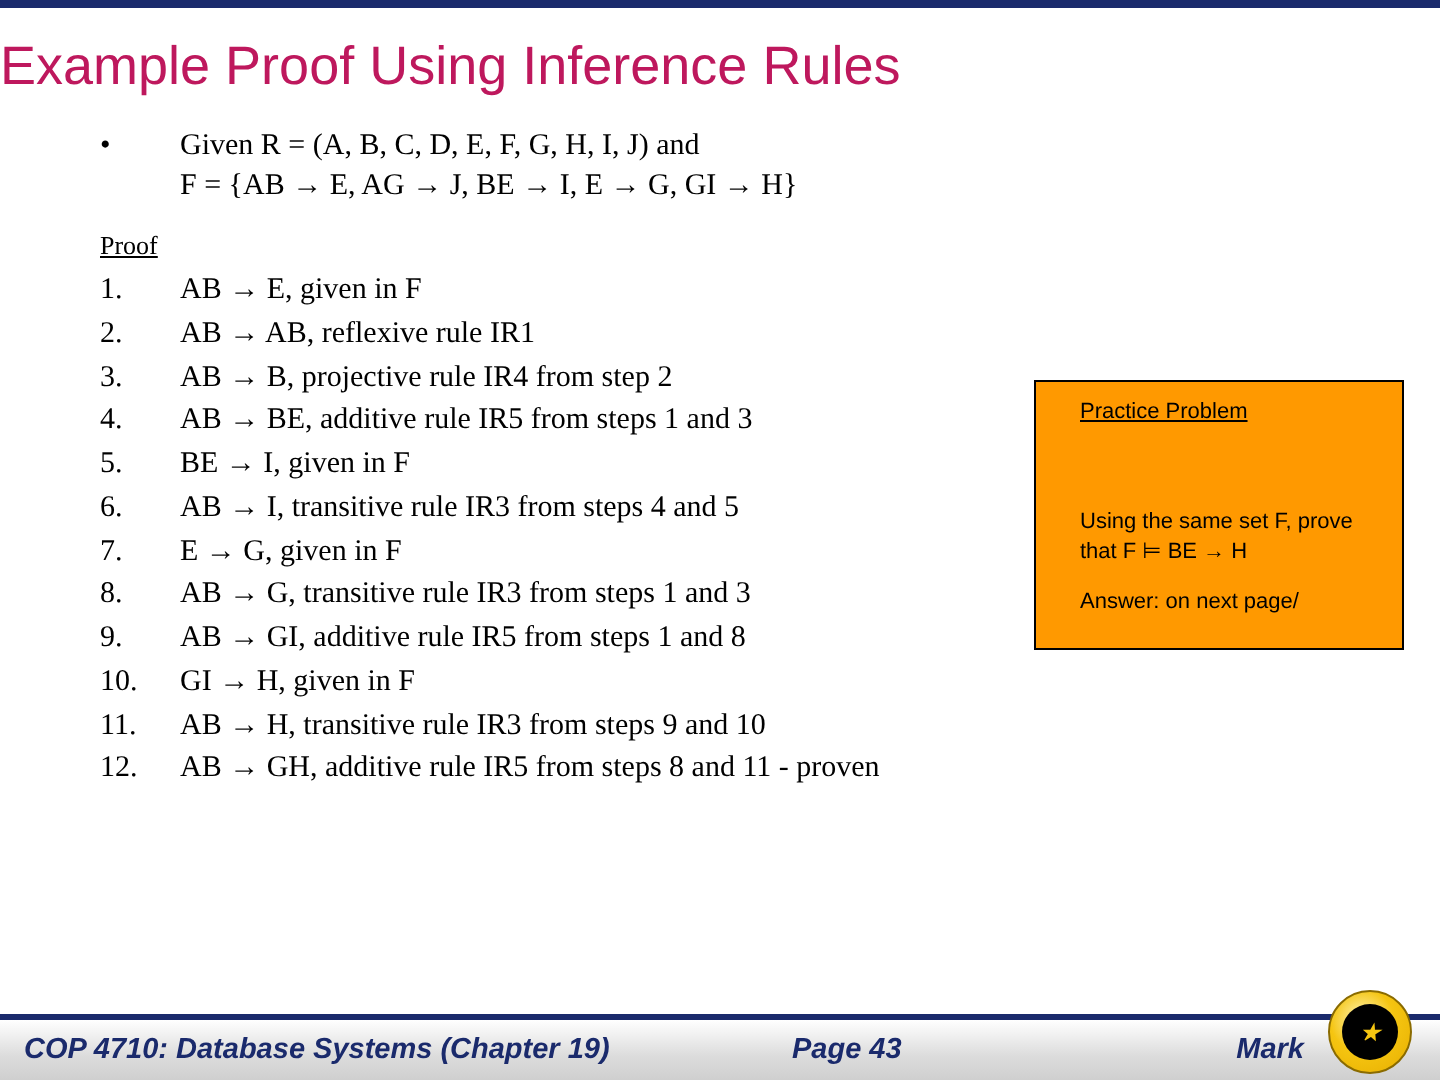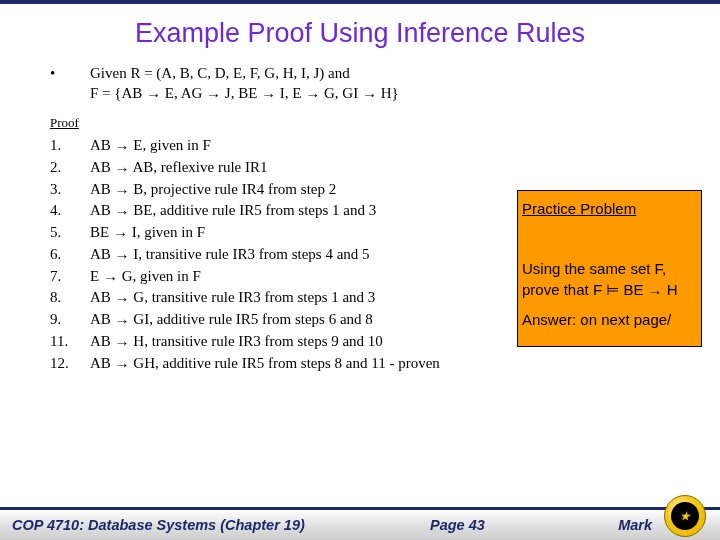--- a/index.html
+++ b/index.html
@@ -11,23 +11,22 @@
     color: #000;
     position: relative;
     overflow: hidden;
   }
   .top-rule {
     width: 100%;
     height: 4px;
     background: #1a2a6c;
   }
   .title {
-    text-align: center;
     font-size: 27px;
-    color: #6d28d9;
+    color: #be185d;
     font-weight: normal;
     padding: 14px 0 8px 0;
     font-family: "Arial", sans-serif;
   }
   .content {
     padding: 6px 50px 0 50px;
     font-size: 15px;
     line-height: 1.35;
     font-family: "Times New Roman", serif;
   }
@@ -50,23 +49,23 @@
   }
   .step-num { width: 40px; }
   .step-body { flex: 1; }
   .practice-box {
     position: absolute;
     right: 18px;
     top: 190px;
     width: 185px;
     background: #ff9900;
     border: 1px solid #000;
-    padding: 8px 10px 16px 4px;
+    padding: 8px 10px 16px 22px;
     font-family: Arial, sans-serif;
-    font-size: 15px;
+    font-size: 11px;
     line-height: 1.35;
   }
   .practice-title { text-decoration: underline; margin-bottom: 10px; }
   .practice-p { margin-bottom: 10px; margin-top: 40px; }
   .footer {
     position: absolute;
     left: 0;
     bottom: 0;
     width: 100%;
   }
@@ -79,21 +78,21 @@
     font-family: Arial, sans-serif;
     font-weight: bold;
     font-style: italic;
     font-size: 14.5px;
     color: #1a2a6c;
     padding: 0 12px;
     position: relative;
     text-align: right;
   }
   .footer-course { flex: 0 0 auto; }
-  .footer-page { position: absolute; left: 430px; }
+  .footer-page { position: absolute; left: 396px; }
   .footer-author { position: absolute; right: 68px; margin-left: 13px; }
   .logo {
     position: absolute;
     right: 14px;
     bottom: 3px;
     width: 42px;
     height: 42px;
   }
   .logo-outer {
     width: 42px; height: 42px; border-radius: 50%;
@@ -154,21 +153,25 @@
     <div class="step-row">
         <div class="step-num">7.</div>
         <div class="step-body">E → G, given in F</div>
       </div>
     <div class="step-row">
         <div class="step-num">8.</div>
         <div class="step-body">AB → G, transitive rule IR3 from steps 1 and 3</div>
       </div>
     <div class="step-row">
         <div class="step-num">9.</div>
-        <div class="step-body">AB → GI, additive rule IR5 from steps 6 and 8</div>
+        <div class="step-body">AB → GI, additive rule IR5 from steps 1 and 8</div>
+      </div>
+    <div class="step-row">
+        <div class="step-num">10.</div>
+        <div class="step-body">GI → H, given in F</div>
       </div>
     <div class="step-row">
         <div class="step-num">11.</div>
         <div class="step-body">AB → H, transitive rule IR3 from steps 9 and 10</div>
       </div>
     <div class="step-row">
         <div class="step-num">12.</div>
         <div class="step-body">AB → GH, additive rule IR5 from steps 8 and 11 - proven</div>
       </div>
   </div>

